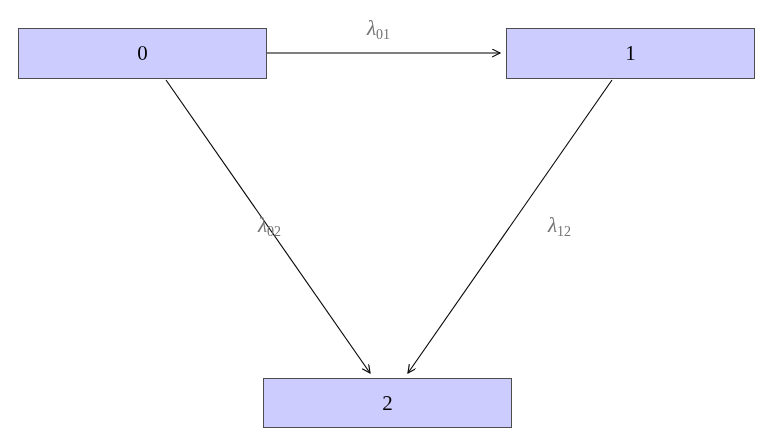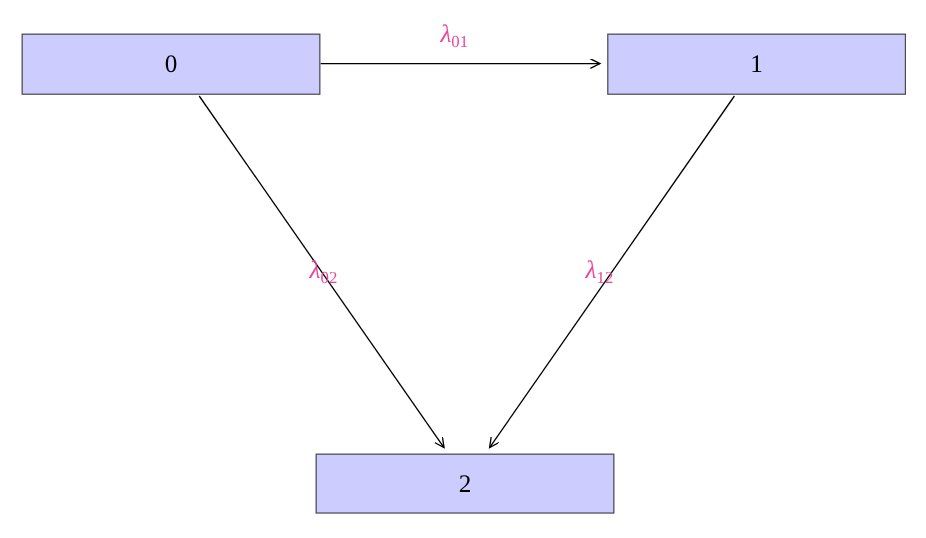--- a/index.html
+++ b/index.html
@@ -33,33 +33,33 @@
     justify-content: center;
     font-size: 21px;
     color: #000000;
   }
   .node-0 { left: 18px;  top: 28px;  width: 249px; height: 51px; }
   .node-1 { left: 506px; top: 28px;  width: 249px; height: 51px; }
   .node-2 { left: 263px; top: 378px; width: 249px; height: 50px; }
   .edge-label {
     position: absolute;
     font-size: 21px;
-    color: #ec4899;
+    color: #737373;
     white-space: nowrap;
   }
   .edge-label .sym {
     font-style: italic;
   }
   .edge-label .sub {
     font-size: 14px;
     vertical-align: -4px;
   }
   .label-01 { left: 367px; top: 16px; }
   .label-02 { left: 210px; top: 213px; margin-left: 48px; }
-  .label-12 { left: 488px; top: 213px; }
+  .label-12 { left: 548px; top: 213px; }
 </style>
 </head>
 <body>
 
 <div class="canvas">
 
   <svg class="edges-layer" viewBox="0 0 772 448" xmlns="http://www.w3.org/2000/svg">
     <defs>
       <marker id="arrowhead" markerWidth="12" markerHeight="12" refX="8" refY="4" orient="auto" markerUnits="userSpaceOnUse">
         <path d="M0,0 L8,4 L0,8" fill="none" stroke="#000000" stroke-width="1.1"></path>

